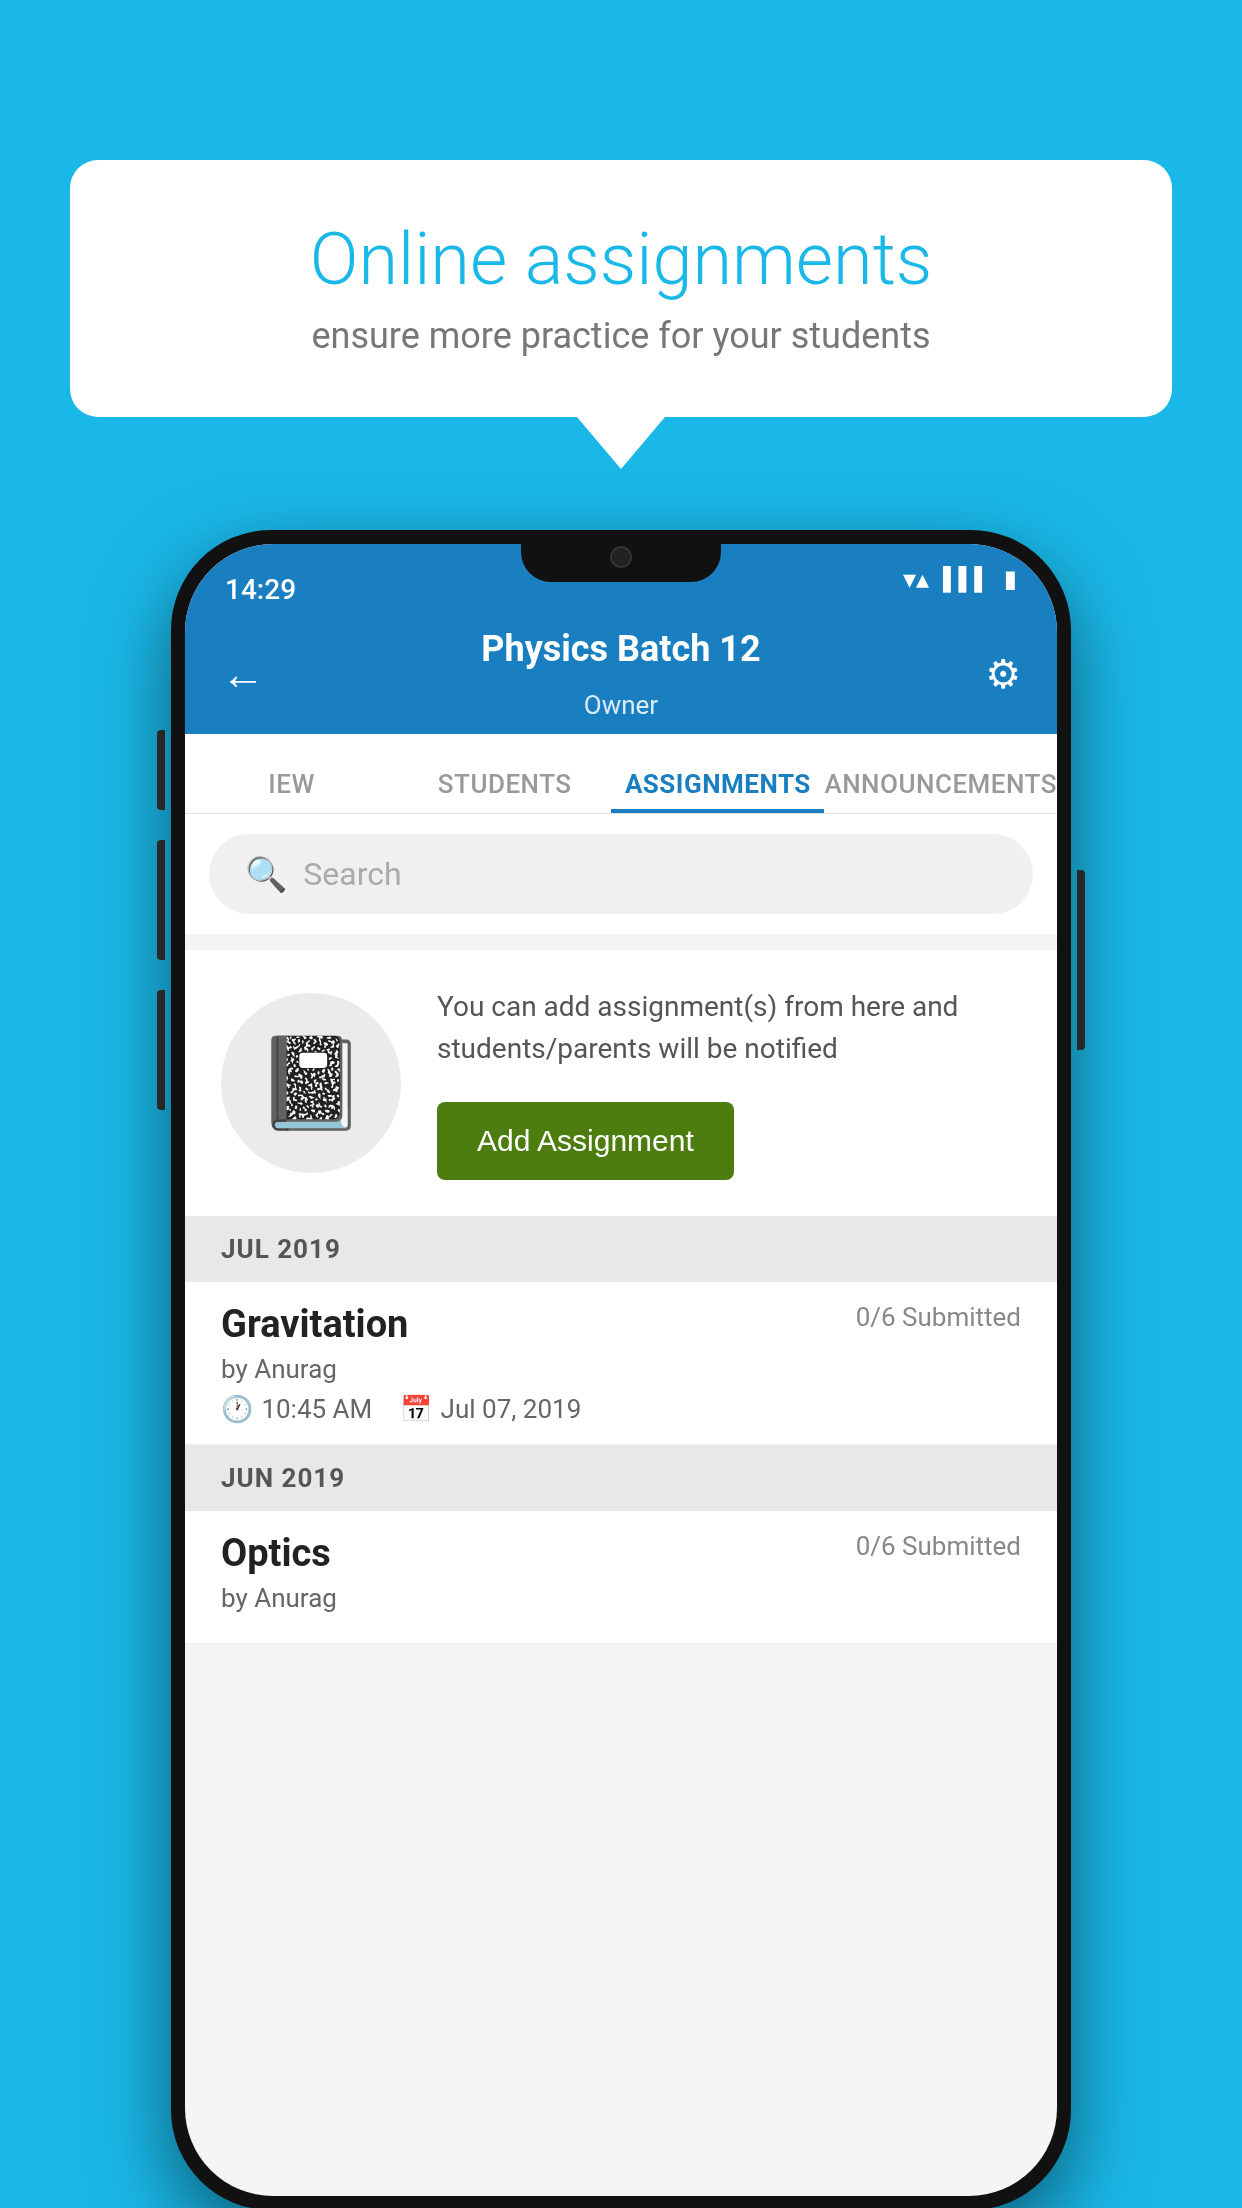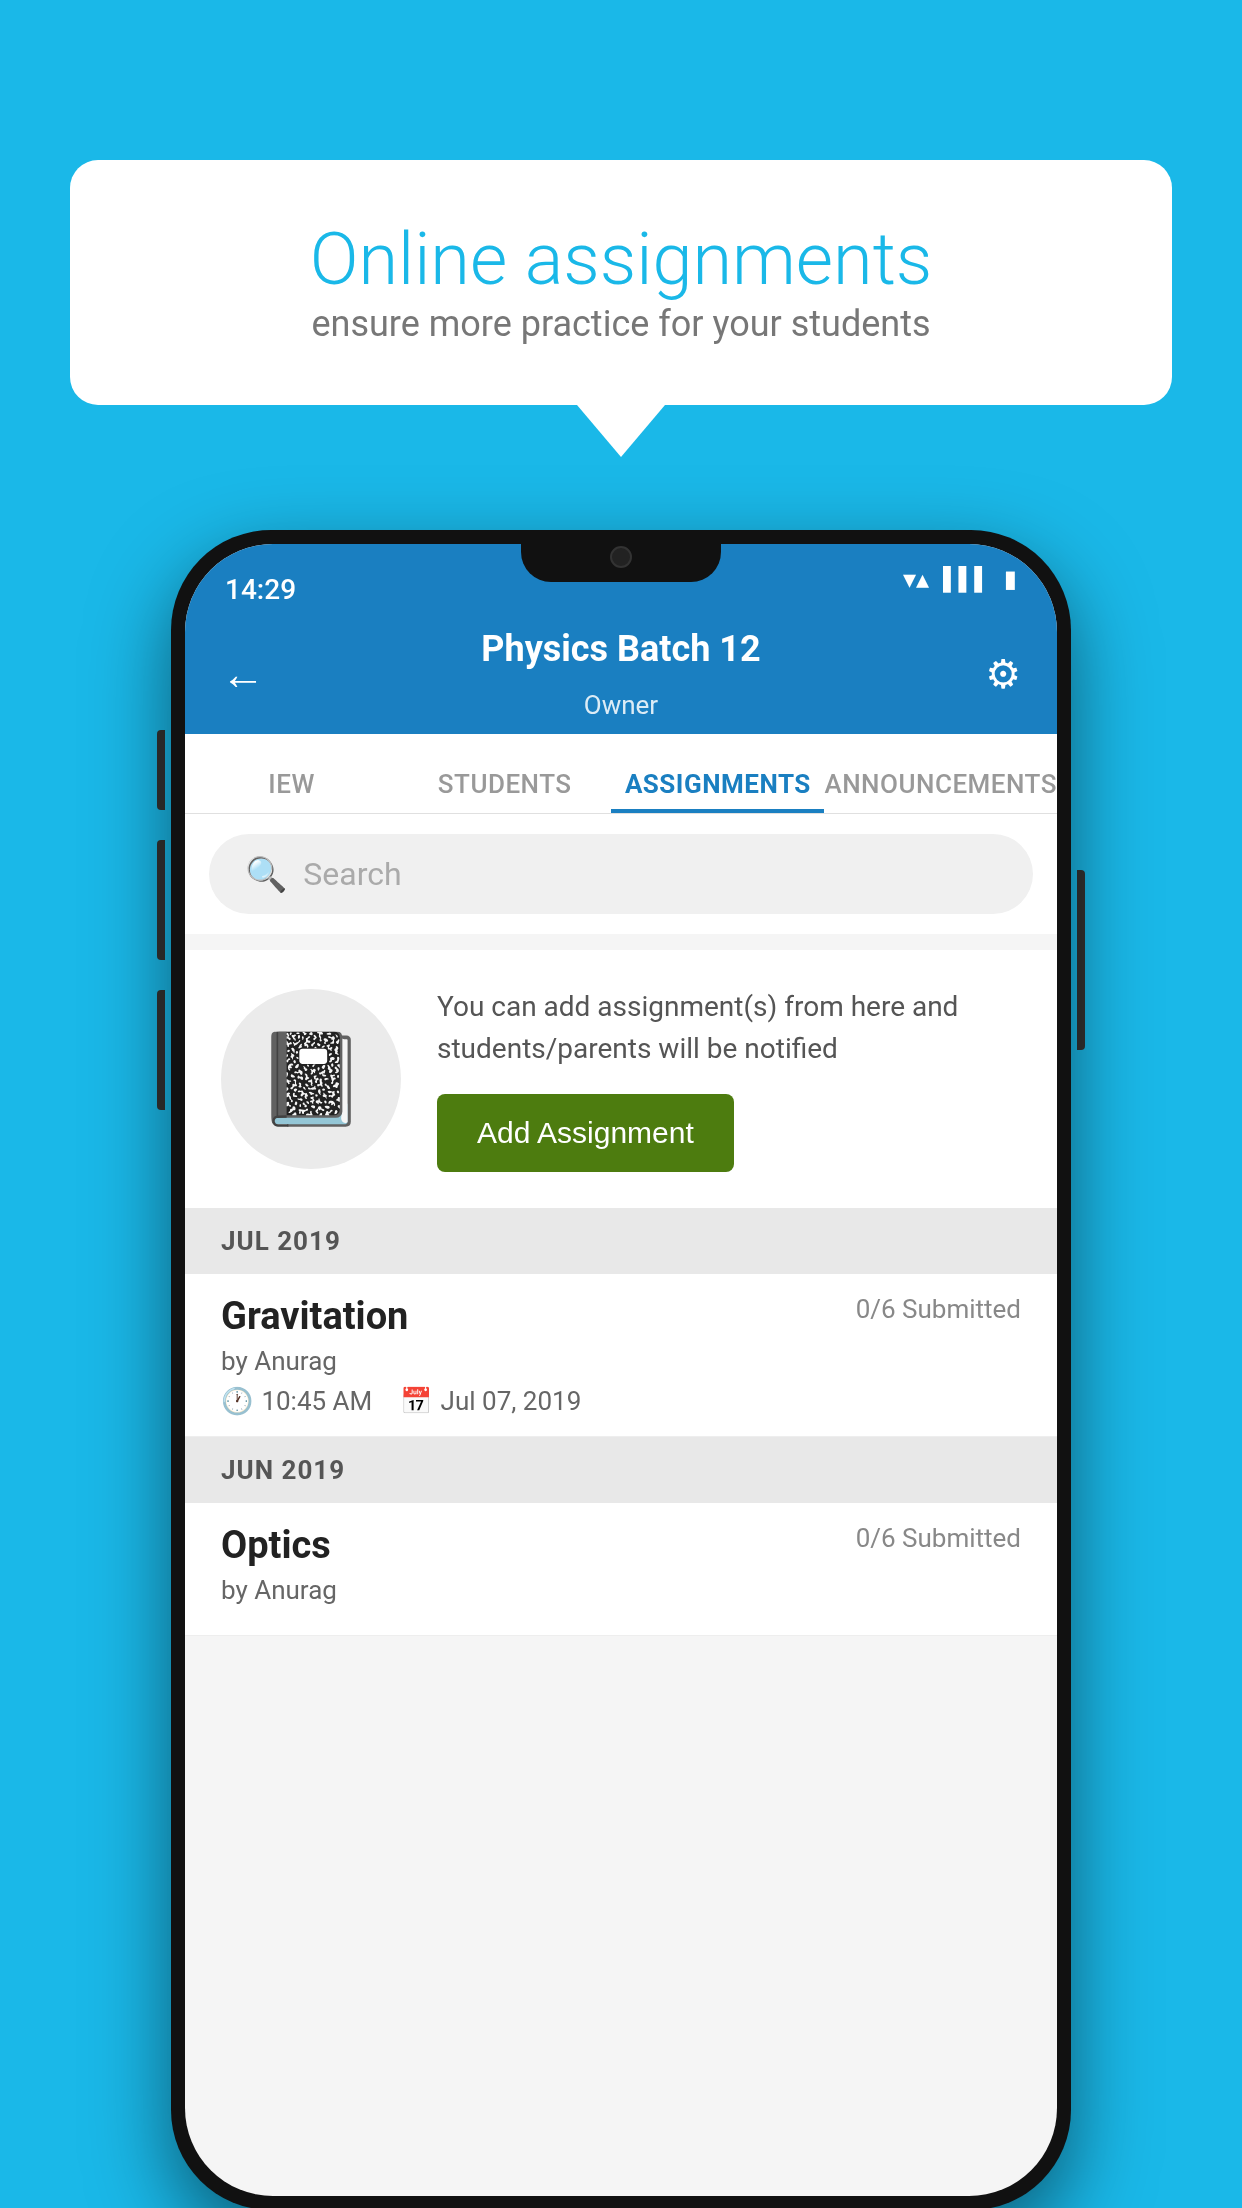--- a/index.html
+++ b/index.html
@@ -30,21 +30,21 @@
       left: 50%;
       transform: translateX(-50%);
       border-width: 52px 44px 0 44px;
       border-style: solid;
       border-color: white transparent transparent transparent;
     }
     .promo-title {
       font-size: 72px;
       color: #1ab8e8;
       font-weight: 300;
-      margin-bottom: 4px;
+      margin-bottom: 16px;
       line-height: 1.1;
     }
     .promo-subtitle {
       font-size: 36px;
       color: #777;
       font-weight: 400;
     }
 
     
     .phone-wrapper {
@@ -240,21 +240,21 @@
     .notebook-icon {
       font-size: 90px;
     }
     .info-text-area {
       flex: 1;
     }
     .info-text {
       font-size: 28px;
       color: #555;
       line-height: 1.5;
-      margin-bottom: 24px;
+      margin-bottom: 32px;
     }
     .add-assignment-btn {
       background: #4d7c0f;
       color: white;
       border: none;
       border-radius: 8px;
       padding: 22px 40px;
       font-size: 30px;
       font-weight: 500;
       cursor: pointer;

